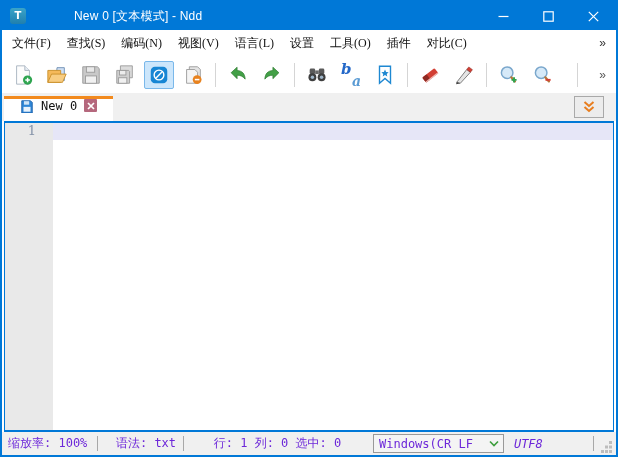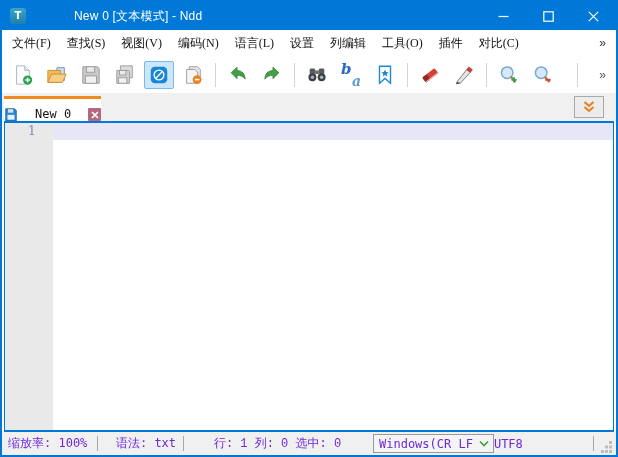--- a/index.html
+++ b/index.html
@@ -25,40 +25,40 @@
   .tbtn { width:30px; height:28px; margin:0 2px; display:flex; align-items:center; justify-content:center; border:1px solid transparent; border-radius:2px; position:relative; }
   .tbtn.active { background:#cce6fb; border-color:#7ab8ea; }
   .tsep { width:1px; height:24px; background:#d5d5d5; margin:0 5px; flex:0 0 1px; }
   .toolbar-overflow { margin-left:auto; margin-right:6px; color:#555; font-size:12px; }
   .rep-wrap { position:relative; width:22px; height:22px; font-family:"DejaVu Serif",serif; }
   .rep-b { position:absolute; left:1px; top:-4px; color:#2468c8; font:bold italic 15px "DejaVu Serif",serif; }
   .rep-a { position:absolute; right:1px; bottom:-3px; color:#5a9bd4; font:bold italic 14px "DejaVu Serif",serif; }
 
   
   .tabbar { flex:0 0 28px; background:#f0f0f0; display:flex; align-items:flex-end; position:relative; }
-  .tab { height:25px; margin-left:2px; background:#fff; border-top:3px solid #f28a1e; display:flex; align-items:flex-end; padding:0 0; gap:17px; }
+  .tab { height:25px; margin-left:2px; background:#fff; border-top:3px solid #f28a1e; display:flex; align-items:flex-start; padding:0 16px; gap:7px; }
   .tab-label { font:12px "DejaVu Sans Mono",monospace; color:#111; white-space:nowrap; }
   .tab-close { width:13px; height:13px; background:#b5687d; border-radius:1px; display:flex; align-items:center; justify-content:center; }
   .doclist-btn { position:absolute; right:12px; top:3px; width:30px; height:22px; background:#ececec; border:1px solid #a9a9a9; display:flex; align-items:center; justify-content:center; }
 
   
   .editor { flex:1 1 auto; margin:0 2px; border:1px solid #0078d7; border-top-width:2px; border-bottom-width:2px; background:#fff; position:relative; overflow:hidden; }
   .gutter { position:absolute; left:0; top:0; bottom:0; width:48px; background:#e9e9e9; }
   .lnum { height:17px; line-height:17px; text-align:right; padding-right:17px; font:13px "DejaVu Serif",serif; color:#8593a9; }
   .curline { position:absolute; left:48px; right:0; top:0; height:17px; background:#e6e6f7; }
   .editor-text { position:absolute; left:48px; top:0; right:0; bottom:0; font:13px "DejaVu Sans Mono",monospace; white-space:pre; color:#000; }
 
   
   .statusbar { flex:0 0 23px; background:#f0f0f0; display:flex; align-items:center; font:12px "DejaVu Sans Mono",monospace; color:#6d28d9; }
   .sb-zoom { width:95px; padding-left:6px; white-space:nowrap; overflow:hidden; }
   .sb-sep { width:1px; height:15px; background:#a8a8a8; flex:0 0 1px; }
   .sb-syntax { width:85px; padding-left:11px; white-space:nowrap; overflow:hidden;text-align:center; }
-  .sb-pos { width:187px; text-align:center; white-space:nowrap;font-family:Liberation Mono, monospace; }
-  .combo { height:19px; margin-left:2px; border:1px solid #999; background:#f4f4f4; display:flex; align-items:center; padding:0 3px 0 5px; gap:5px; white-space:nowrap; }
-  .sb-enc { white-space:nowrap; }
+  .sb-pos { width:187px; text-align:center; white-space:nowrap; }
+  .combo { height:19px; margin-left:2px; border:1px solid #999; background:#f4f4f4; display:flex; align-items:center; padding:0 3px 0 5px; gap:15px; white-space:nowrap; }
+  .sb-enc { margin-left:10px; white-space:nowrap;font-style:italic; }
   .sb-spacer { flex:1 1 auto; }
   .grip { width:14px; height:14px; margin:5px 3px 0 5px; }
 </style>
 </head>
 <body>
 
 <div class="window">
 
   <div class="titlebar">
     <div class="app-icon">T</div>
@@ -78,25 +78,24 @@
         <svg width="11" height="11" viewBox="0 0 11 11">
             <path d="M0.8 0.8 L10.2 10.2 M10.2 0.8 L0.8 10.2" stroke="#fff" stroke-width="1.2"></path>
           </svg>
       </div>
     </div>
   </div>
 
   <div class="menubar">
     <div class="menu-item">文件(F)</div>
     <div class="menu-item">查找(S)</div>
+    <div class="menu-item">编码(N)</div>
     <div class="menu-item">视图(V)</div>
-    <div class="menu-item">编码(N)</div>
     <div class="menu-item">语言(L)</div>
     <div class="menu-item">设置</div>
-    <div class="menu-item">列编辑</div>
     <div class="menu-item">工具(O)</div>
     <div class="menu-item">插件</div>
     <div class="menu-item">对比(C)</div>
     <div class="menu-overflow">»</div>
   </div>
 
   <div class="toolbar">
     <div class="tbtn">
       <svg width="22" height="22" viewBox="0 0 24 24">
         <path d="M5 2h9l5 5v15H5z" fill="#fdfdfd" stroke="#a8b4c0"></path>

